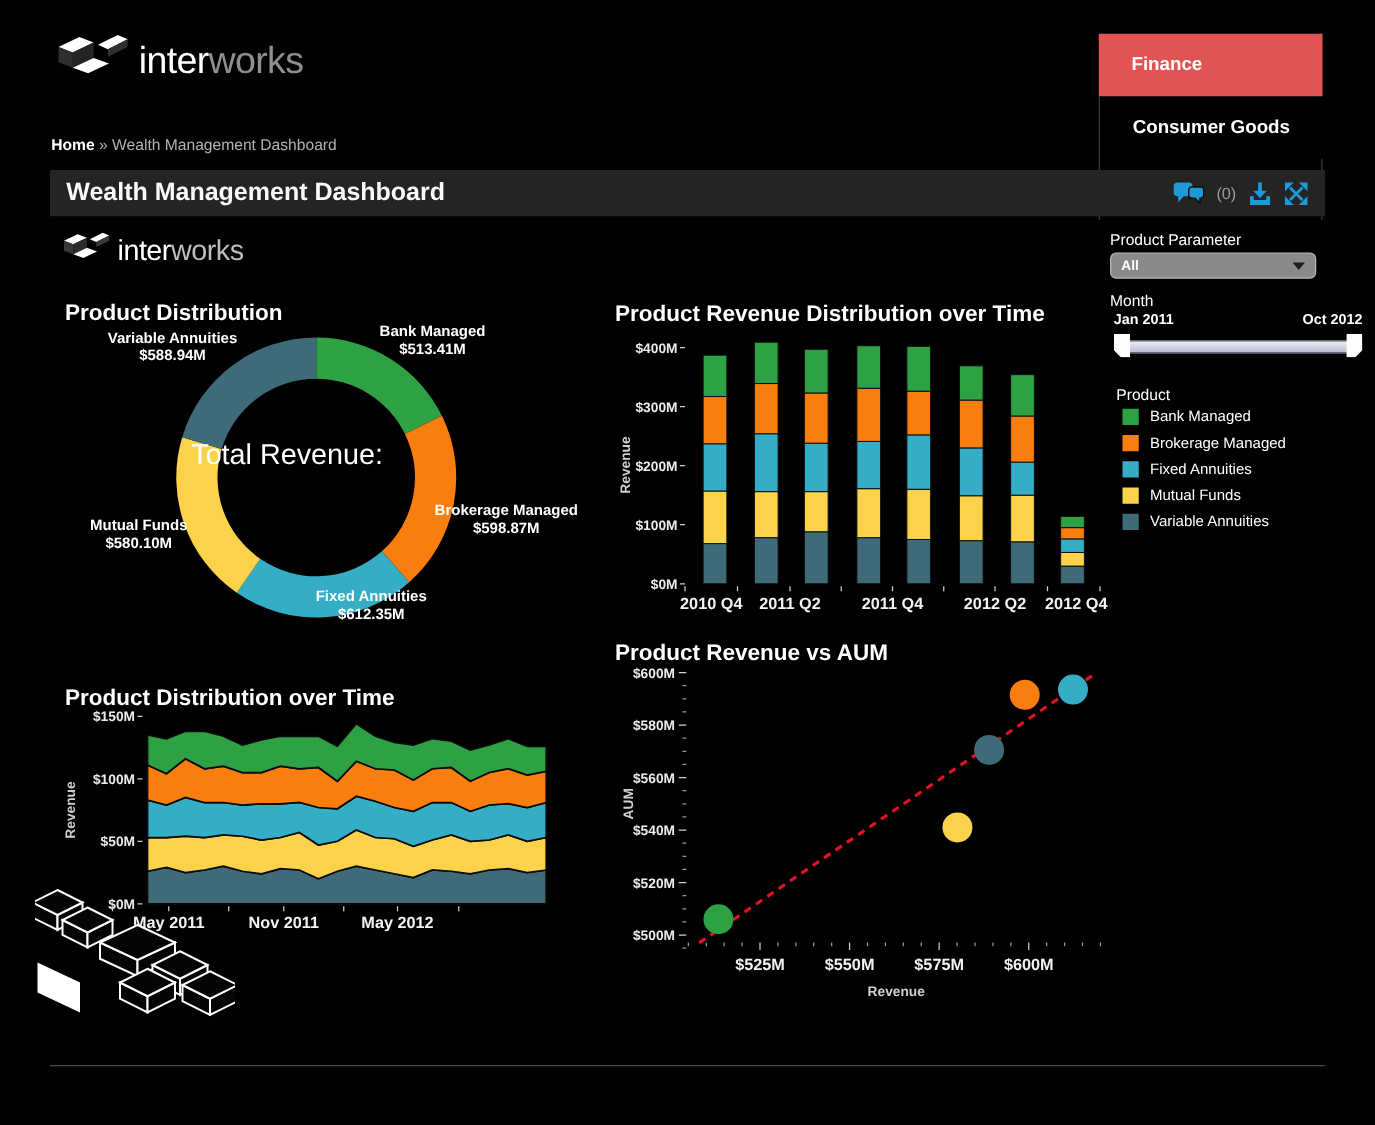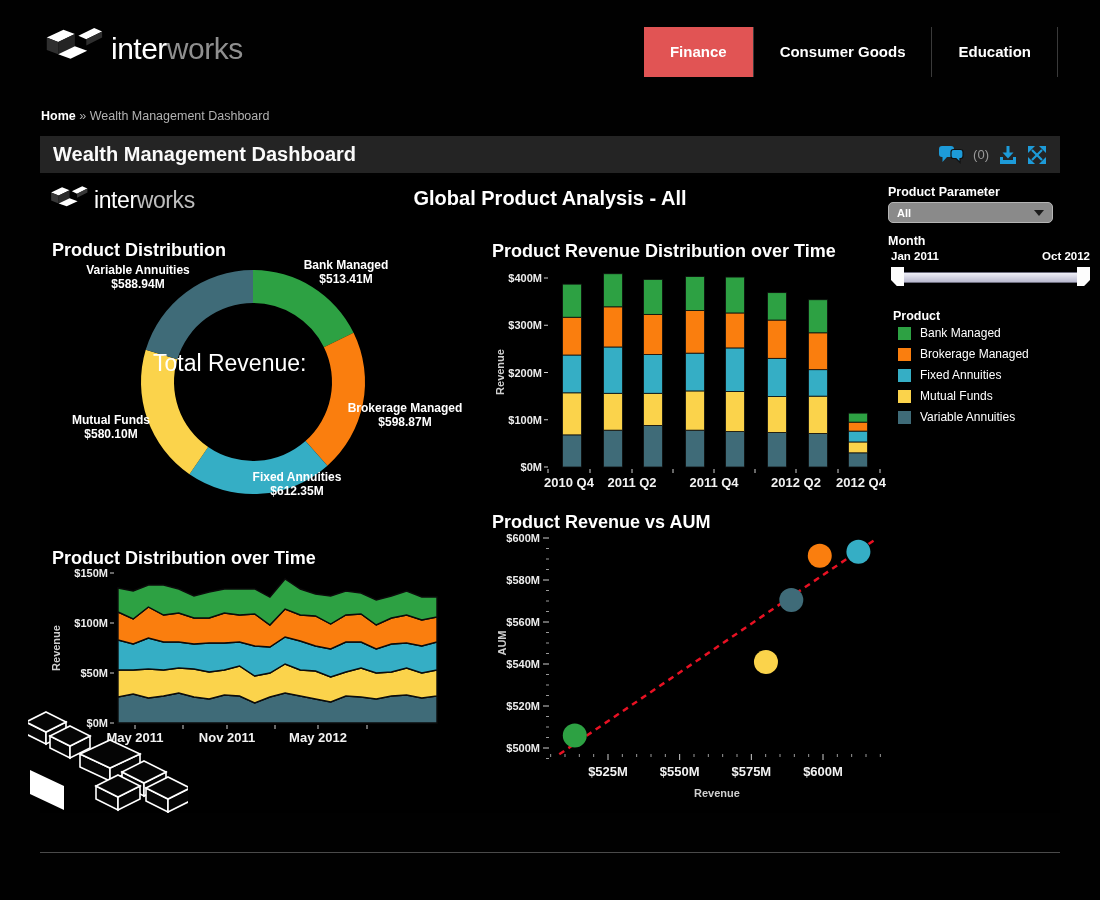--- a/index.html
+++ b/index.html
@@ -5,21 +5,21 @@
   html,body{margin:0;padding:0;background:#010101;}
   body{width:1100px;height:900px;position:relative;overflow:hidden;
        font-family:"Liberation Sans",sans-serif;color:#fff;}
 
   
   .site-logo{position:absolute;left:45px;top:26px;display:flex;align-items:center;}
   .site-logo svg{width:58px;height:46px;}
   .site-logo .wordmark{font-size:30px;letter-spacing:-.5px;margin-left:8px;}
   .wordmark .w1{color:#ffffff;} .wordmark .w2{color:#8f8f8f;}
 
-  #main-nav{position:absolute;right:42px;top:27px;display:flex;height:50px;}
+  #main-nav{position:absolute;right:42px;top:27px;display:flex;height:50px;flex-direction:column;}
   .nav-btn{padding:0 26px;line-height:50px;color:#fff;font-weight:700;font-size:15px;
            border-left:1px solid #3a3a3a;cursor:pointer;white-space:nowrap;}
   .nav-btn:first-child{border-left:none;}
   .nav-btn:last-child{border-right:1px solid #3a3a3a;}
   .nav-btn.active{background:#e15454;border-left:none;}
 
   .breadcrumb{position:absolute;left:41px;top:109px;font-size:12.5px;color:#b2b2b2;}
   .breadcrumb .home{color:#ffffff;font-weight:700;cursor:pointer;}
 
   
@@ -33,21 +33,21 @@
   
   #dashboard{position:absolute;left:40px;top:176px;width:1020px;height:637px;background:#000;}
   .dash-logo{position:absolute;left:10px;top:9px;display:flex;align-items:center;}
   .dash-logo svg{width:38px;height:30px;}
   .dash-logo .wordmark{font-size:23px;letter-spacing:-.4px;margin-left:6px;}
   .dash-logo .w2{color:#bdbdbd;}
   .dash-title{position:absolute;left:0;top:11px;width:100%;text-align:center;
               font-size:20px;font-weight:700;color:#fff;}
 
   
-  .ctl-label{position:absolute;font-size:12.5px;font-weight:700;color:#fff;}
+  .ctl-label{position:absolute;font-size:12.5px;font-weight:400;color:#fff;}
   .dropdown{position:absolute;left:848px;top:26px;width:163px;height:19px;background:#8a8a8a;
             border:1px solid #b5b5b5;border-radius:5px;display:flex;align-items:center;cursor:pointer;}
   .dropdown .val{font-size:11px;font-weight:700;color:#fff;margin-left:8px;flex:1;}
   .dropdown .arr{width:0;height:0;border-left:5px solid transparent;border-right:5px solid transparent;
                  border-top:6px solid #1c1c1c;margin-right:8px;}
   .slider-dates{position:absolute;left:851px;top:74px;width:199px;display:flex;
                 justify-content:space-between;font-size:11.5px;font-weight:700;color:#fff;}
   .slider{position:absolute;left:851px;top:91px;width:199px;height:20px;}
   .slider .track{position:absolute;left:2px;right:2px;top:5px;height:9px;border:1px solid #6d6d7e;
                  border-radius:2px;background:linear-gradient(#efeff7,#b9b9cf);}
@@ -136,21 +136,20 @@
       <polygon points="2,13 21,4 34,9 15,18" fill="#ffffff"></polygon>
       <polygon points="2,13 15,18 15,32 2,27" fill="#383838"></polygon>
       <polygon points="15,18 34,9 34,23 15,32" fill="#2b2b2b"></polygon>
       <polygon points="15,32 34,23 48,28 29,37" fill="#ffffff"></polygon>
       <polygon points="38,11 56,2 65,6 47,15" fill="#ffffff"></polygon>
       <polygon points="47,15 65,6 65,13 47,22" fill="#383838"></polygon>
     </svg>
     <div class="wordmark"><span class="w1">inter</span><span class="w2">works</span></div>
   </div>
 
-  <div class="dash-title">Global Product Analysis - All</div>
 
   <div class="ctl-label" style="left:848px;top:9px">Product Parameter</div>
   <div class="dropdown">
     <span class="val">All</span>
     <span class="arr"></span>
   </div>
 
   <div class="ctl-label" style="left:848px;top:58px">Month</div>
   <div class="slider-dates">
     <span>Jan 2011</span>

